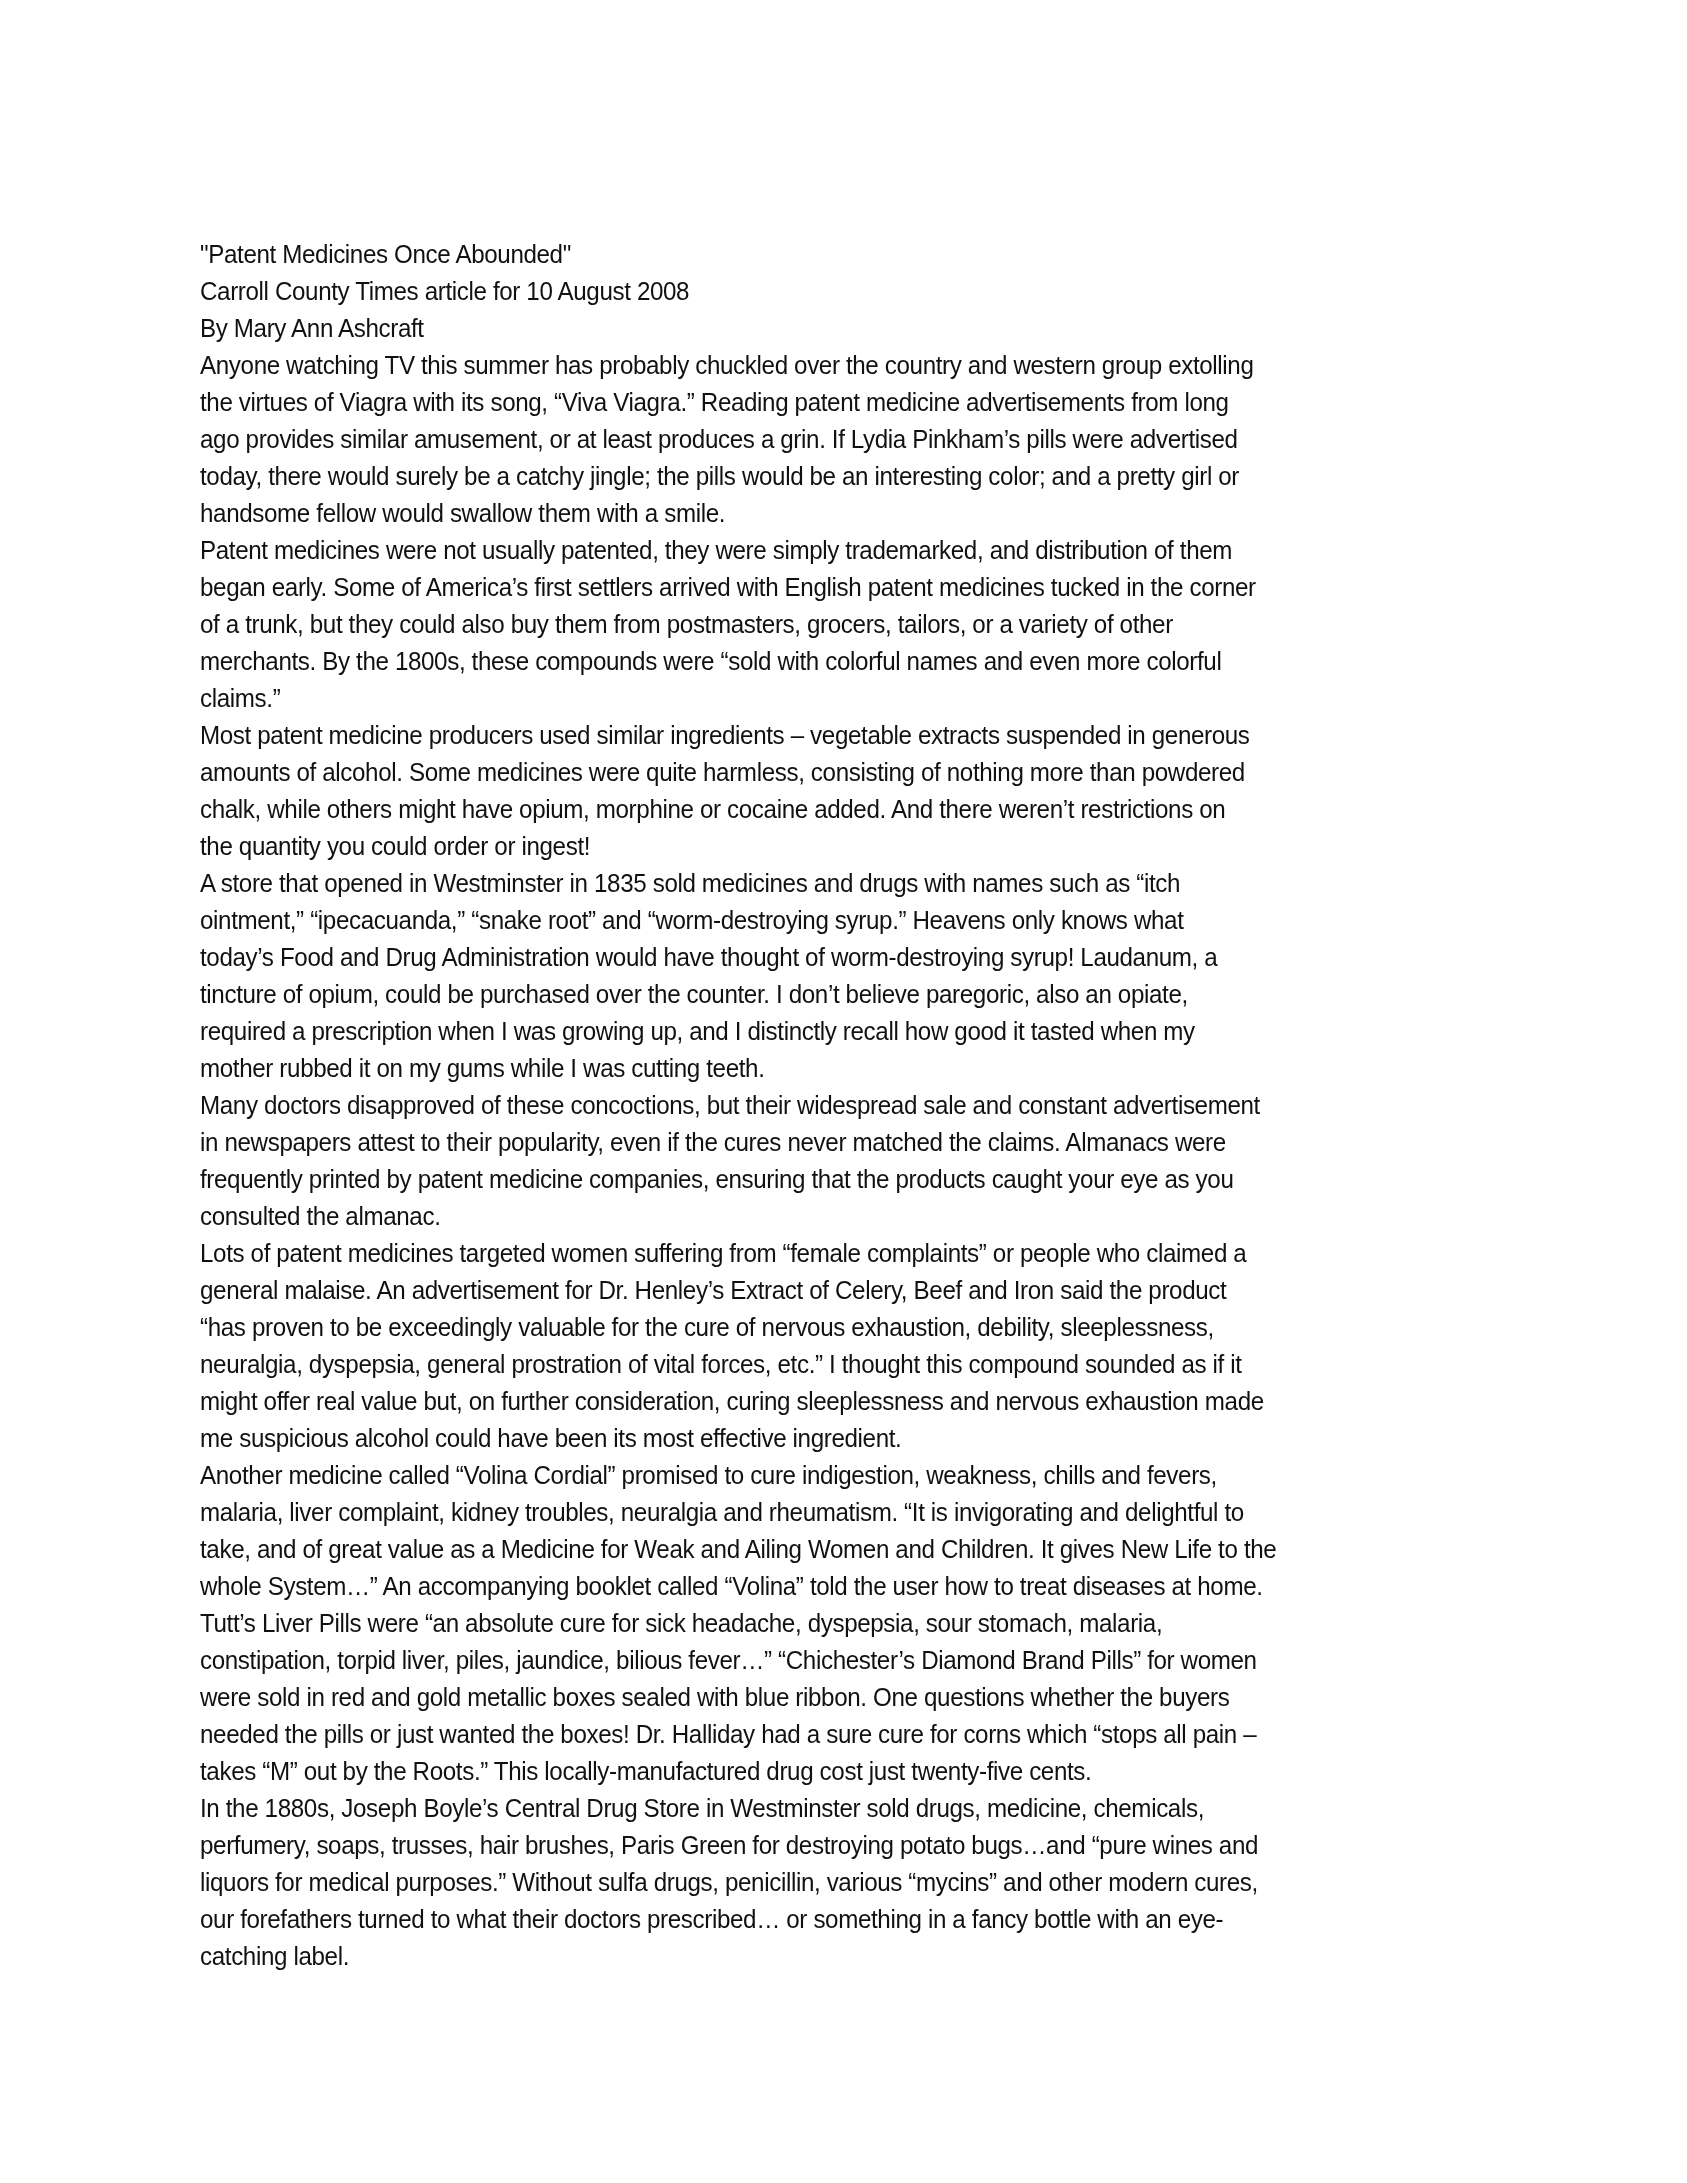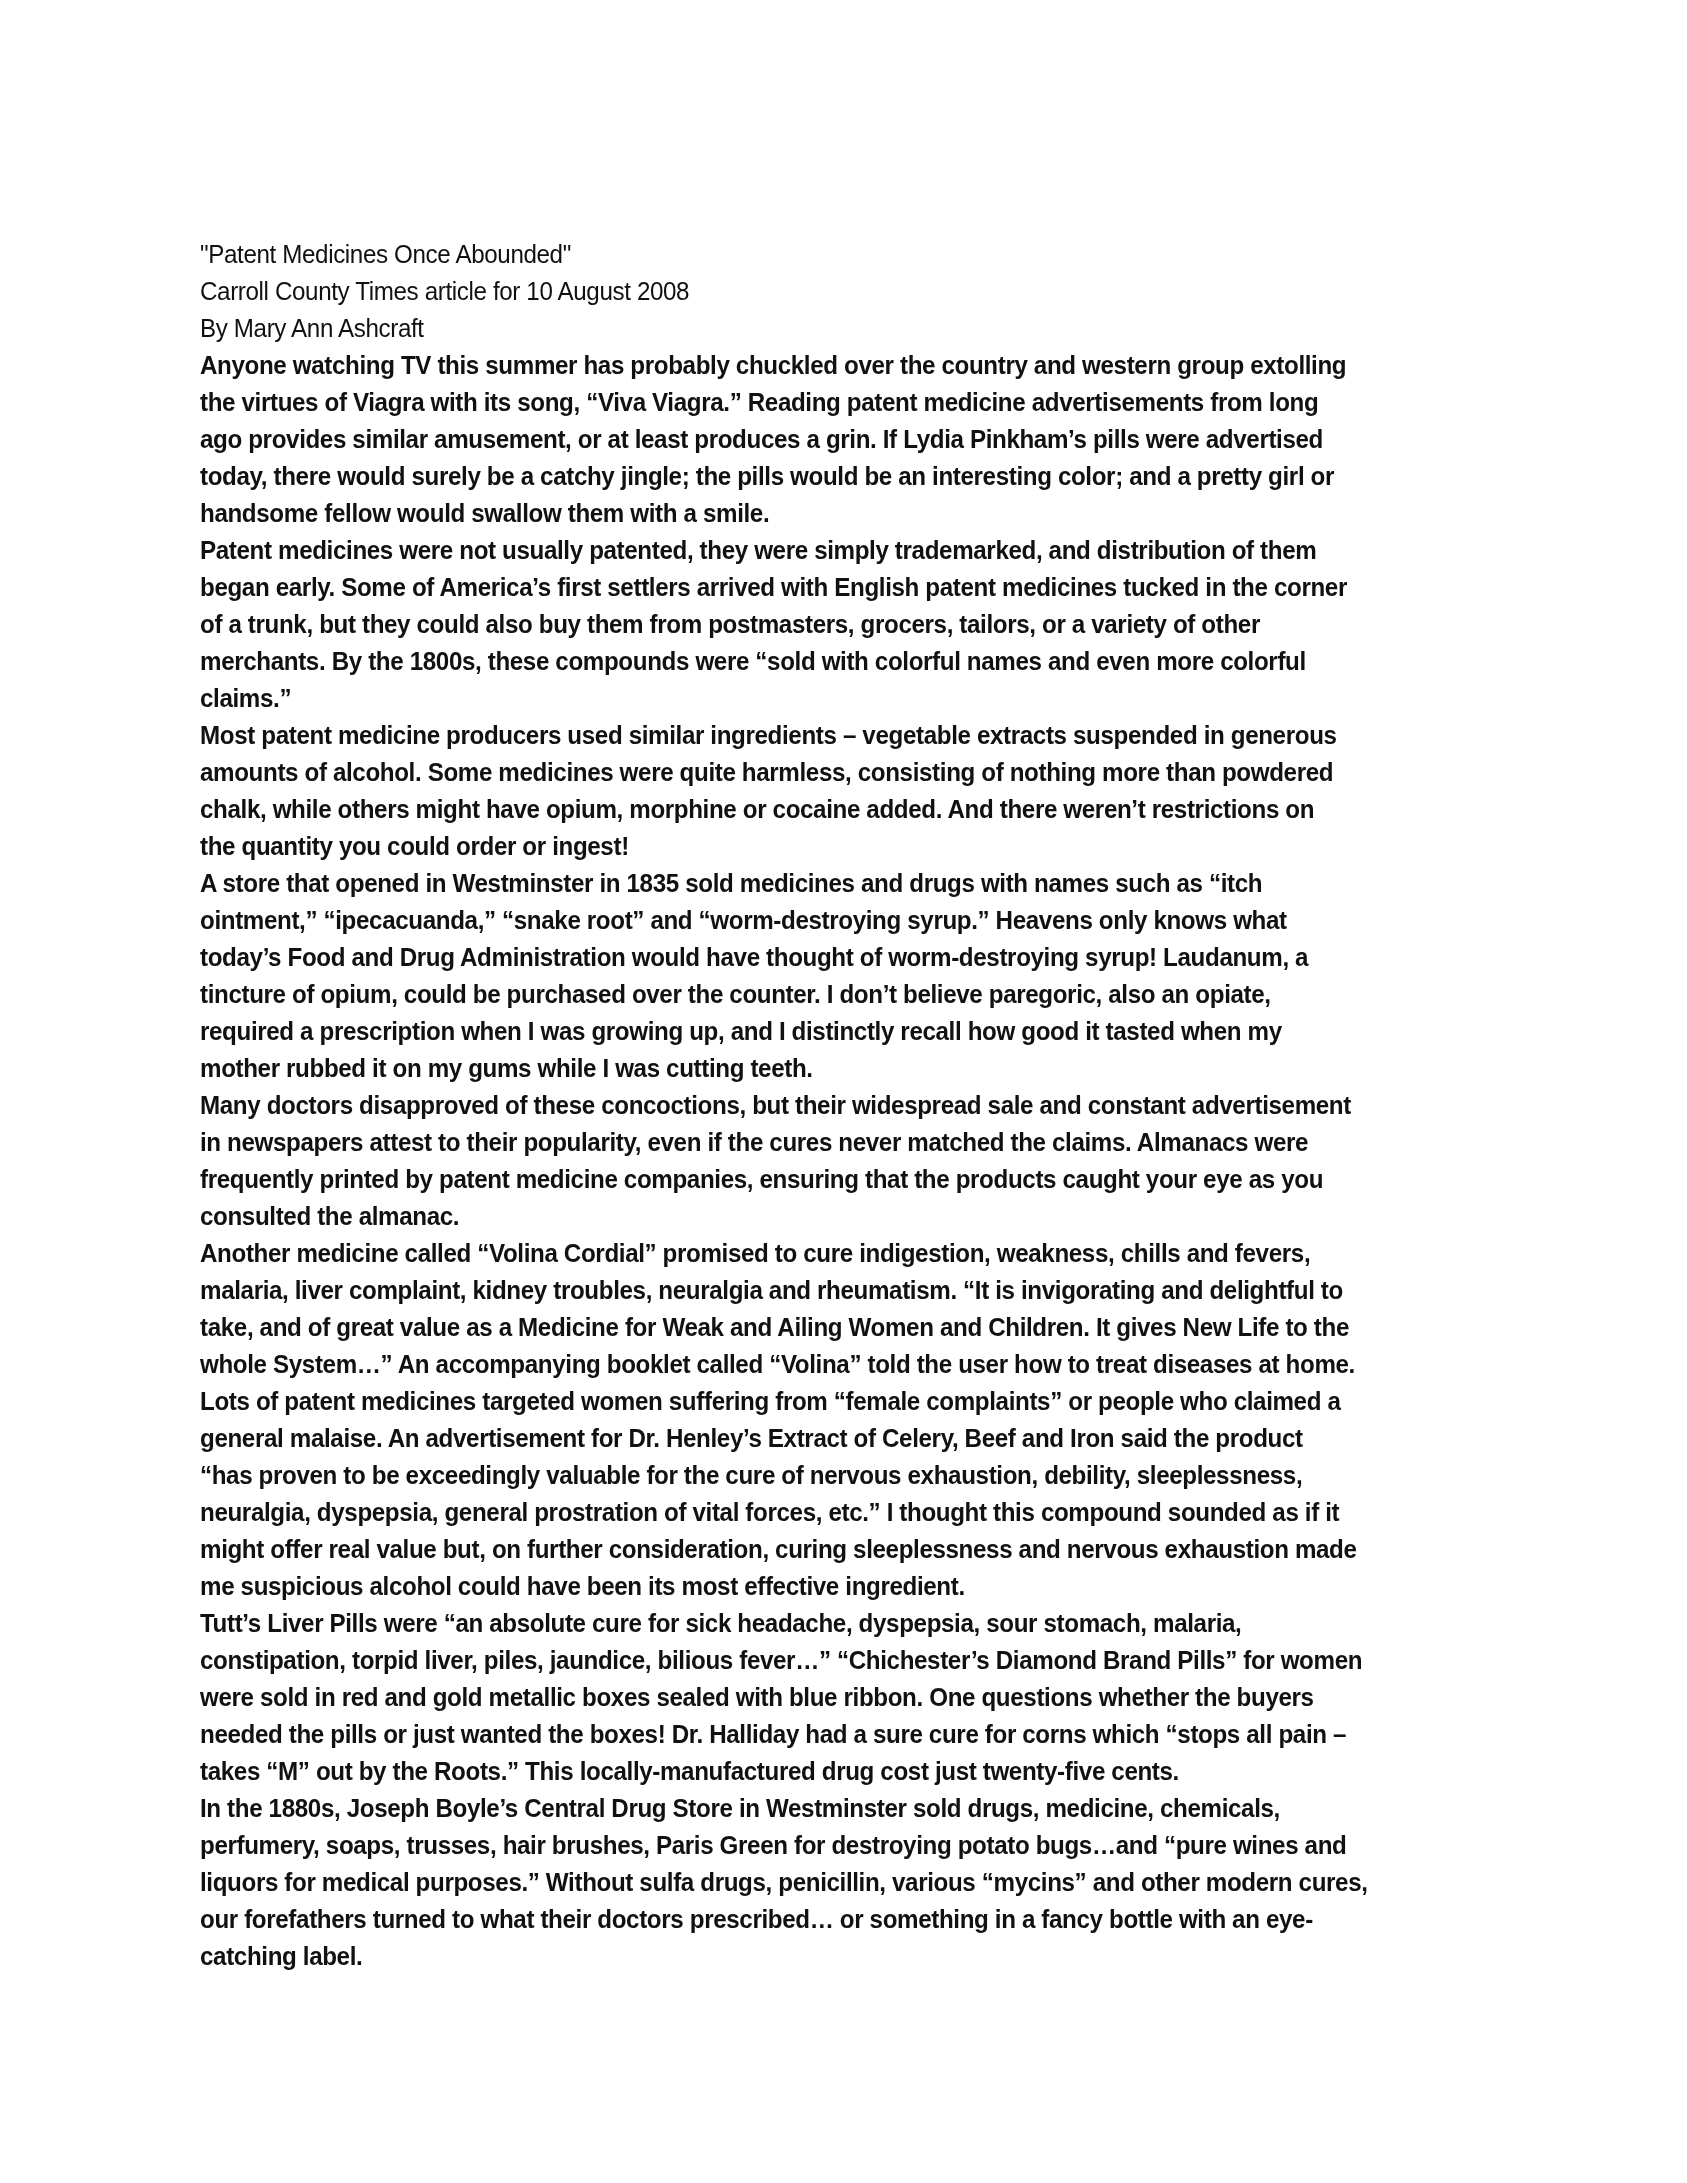--- a/index.html
+++ b/index.html
@@ -7,21 +7,21 @@
   .page {
     position: absolute; left: 0; top: 0; width: 1687px; height: 2183px; background: #ffffff;
   }
   .article {
     position: absolute; left: 200px; top: 236px; width: 1293px;
     font-family: "Liberation Sans", sans-serif;
     font-size: 26px; line-height: 37px; color: #111111;
     letter-spacing: -0.4px;
   }
   .line { display: block; white-space: nowrap; height: 37px; transform-origin: left center; transform: scaleX(0.93); }
-  .para { display: block; font-weight: bold; }
+  .para { display: block; }
 </style>
 </head>
 <body>
 
 <div class="page">
   <div class="article">
     <span class="line">"Patent Medicines Once Abounded"</span>
     <span class="line">Carroll County Times article for 10 August 2008</span>
     <span class="line">By Mary Ann Ashcraft</span>
 
@@ -58,33 +58,33 @@
     </div>
 
     <div class="para">
       <span class="line">Many doctors disapproved of these concoctions, but their widespread sale and constant advertisement</span>
       <span class="line">in newspapers attest to their popularity, even if the cures never matched the claims.  Almanacs were</span>
       <span class="line">frequently printed by patent medicine companies, ensuring that the products caught your eye as you</span>
       <span class="line">consulted the almanac.</span>
     </div>
 
     <div class="para">
-      <span class="line">Another medicine called “Volina Cordial” promised to cure indigestion, weakness, chills and fevers,</span>
-      <span class="line">malaria, liver complaint, kidney troubles, neuralgia and rheumatism.  “It is invigorating and delightful to</span>
-      <span class="line">take, and of great value as a Medicine for Weak and Ailing Women and Children.  It gives New Life to the</span>
-      <span class="line">whole System…”  An accompanying booklet called “Volina” told the user how to treat diseases at home.</span>
-    </div>
-
-    <div class="para">
       <span class="line">Lots of patent medicines targeted women suffering from “female complaints” or people who claimed a</span>
       <span class="line">general malaise.  An advertisement for Dr. Henley’s Extract of Celery, Beef and Iron said the product</span>
       <span class="line">“has proven to be exceedingly valuable for the cure of nervous exhaustion, debility, sleeplessness,</span>
       <span class="line">neuralgia, dyspepsia, general prostration of vital forces, etc.”  I thought this compound sounded as if it</span>
       <span class="line">might offer real value but, on further consideration, curing sleeplessness and nervous exhaustion made</span>
       <span class="line">me suspicious alcohol could have been its most effective ingredient.</span>
+    </div>
+
+    <div class="para">
+      <span class="line">Another medicine called “Volina Cordial” promised to cure indigestion, weakness, chills and fevers,</span>
+      <span class="line">malaria, liver complaint, kidney troubles, neuralgia and rheumatism.  “It is invigorating and delightful to</span>
+      <span class="line">take, and of great value as a Medicine for Weak and Ailing Women and Children.  It gives New Life to the</span>
+      <span class="line">whole System…”  An accompanying booklet called “Volina” told the user how to treat diseases at home.</span>
     </div>
 
     <div class="para">
       <span class="line">Tutt’s Liver Pills were “an absolute cure for sick headache, dyspepsia, sour stomach, malaria,</span>
       <span class="line">constipation, torpid liver, piles, jaundice, bilious fever…”  “Chichester’s Diamond Brand Pills” for women</span>
       <span class="line">were sold in red and gold metallic boxes sealed with blue ribbon.  One questions whether the buyers</span>
       <span class="line">needed the pills or just wanted the boxes!  Dr. Halliday had a sure cure for corns which “stops all pain –</span>
       <span class="line">takes “M” out by the Roots.”  This locally-manufactured drug cost just twenty-five cents.</span>
     </div>
 

